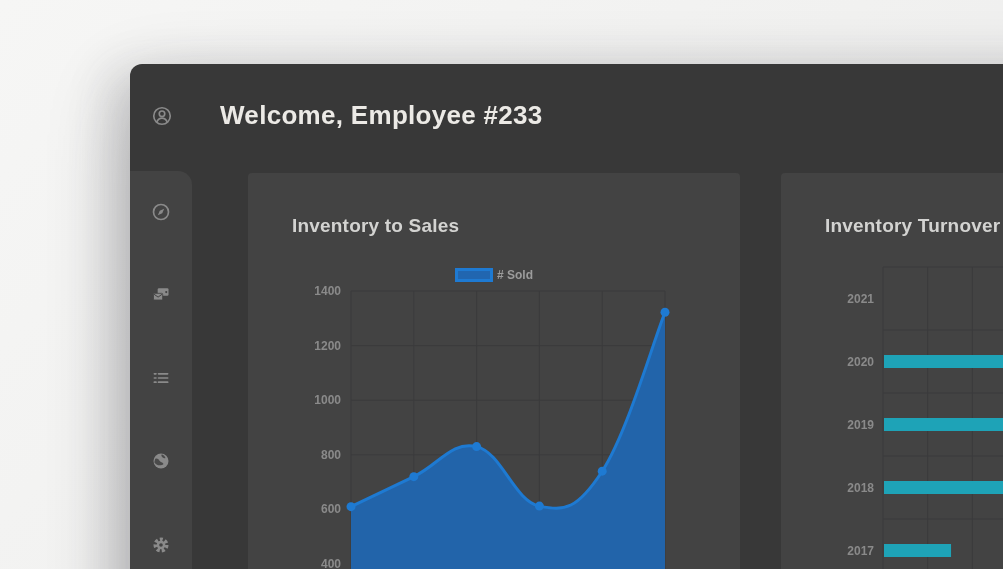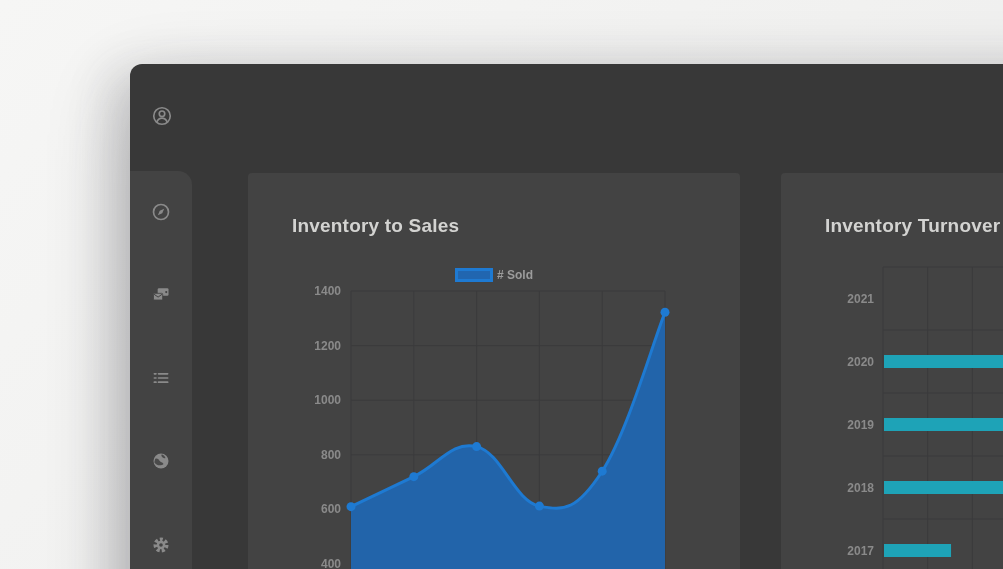--- a/index.html
+++ b/index.html
@@ -51,20 +51,21 @@
 <div class="window">
 
   <div class="header">
     <span class="header-user">
       <svg viewBox="0 0 24 24" fill="none" stroke="#8a8a8a" stroke-width="1.8" stroke-linecap="round">
         <circle cx="12" cy="12" r="9"></circle>
         <circle cx="12" cy="9.5" r="3"></circle>
         <path d="M6.5 18.2c1.2-2.6 3.2-3.9 5.5-3.9s4.3 1.3 5.5 3.9"></path>
       </svg>
     </span>
+    <div class="header-title">Welcome, Employee #233</div>
   </div>
 
   <div class="sidebar">
     <span class="side-item" style="top:31px">
       <svg viewBox="0 0 24 24">
         <circle cx="12" cy="12" r="9" fill="none" stroke="#8a8a8a" stroke-width="2"></circle>
         <path d="M15.8 8.2l-2.3 5.3-5.3 2.3 2.3-5.3z" fill="#8a8a8a"></path>
       </svg>
     </span>
     <span class="side-item" style="top:114px">

